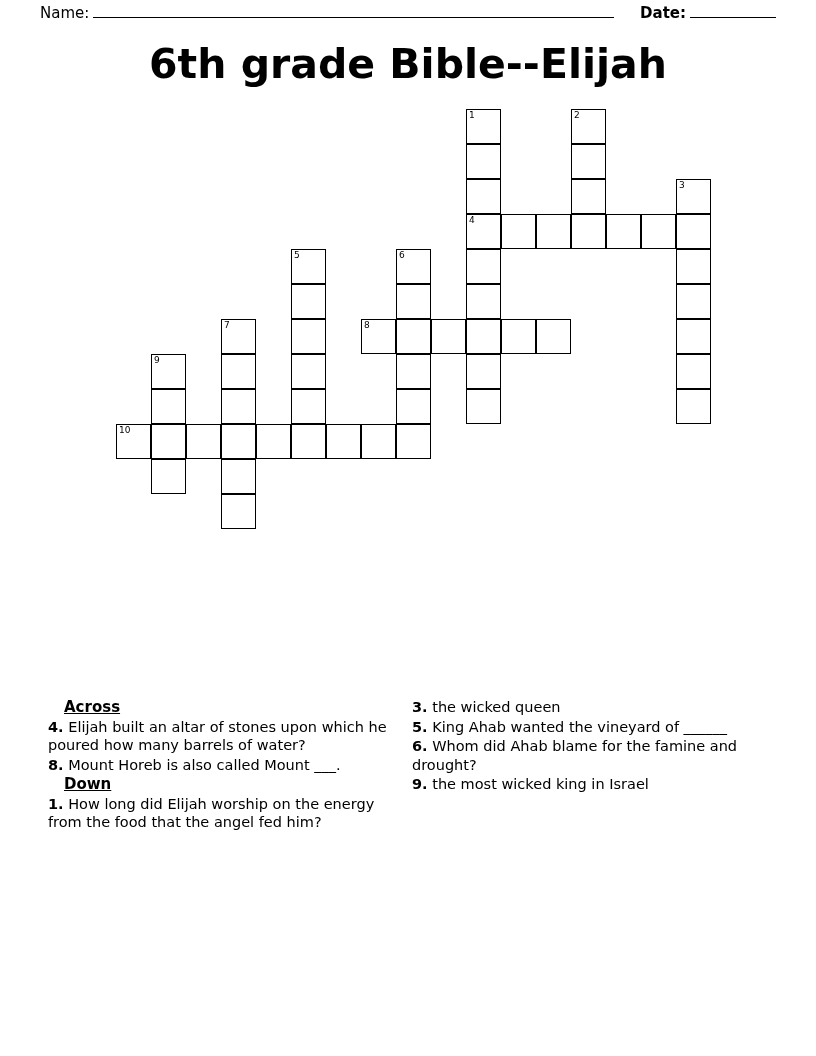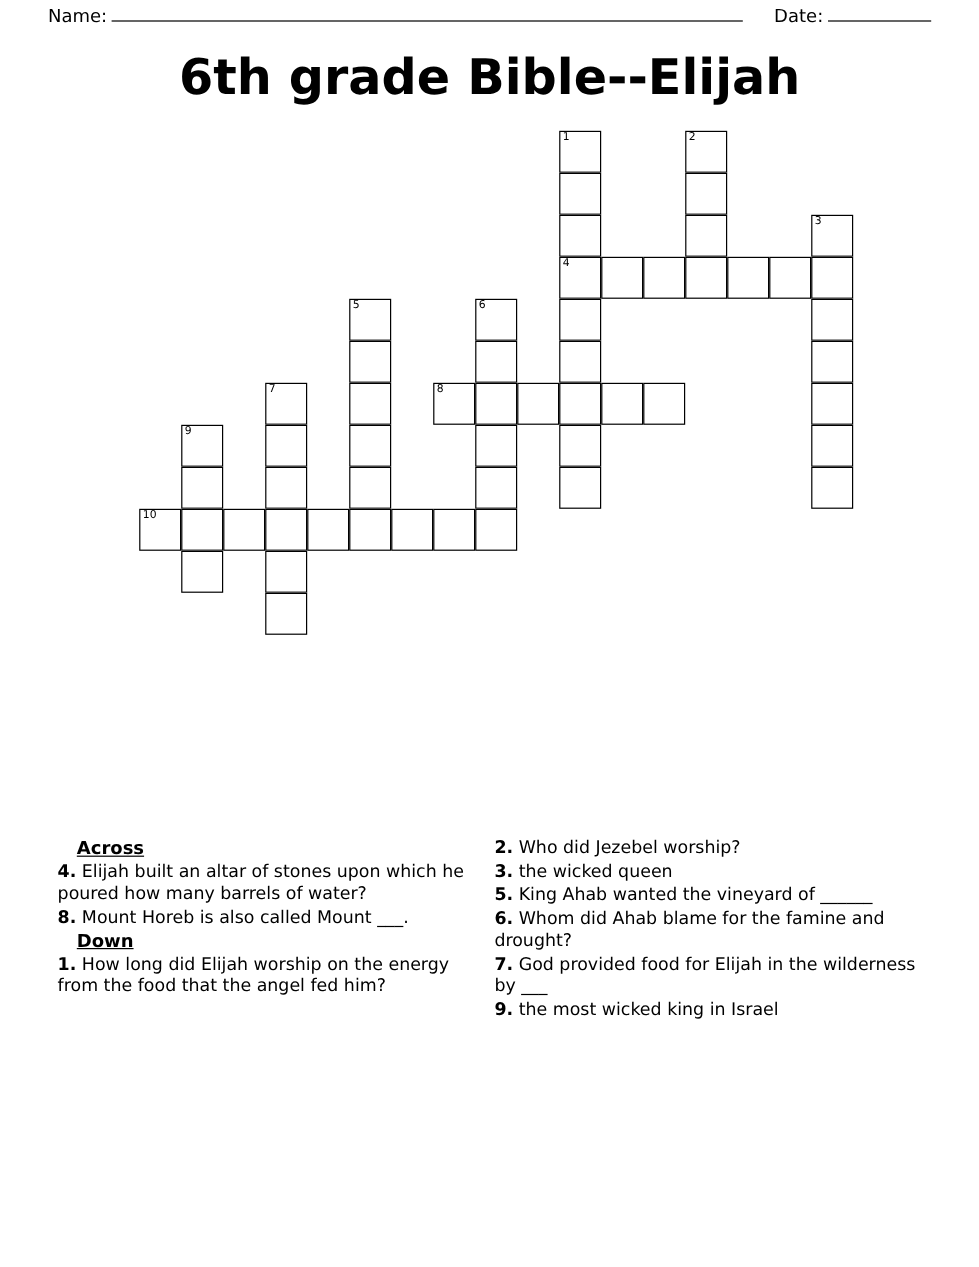--- a/index.html
+++ b/index.html
@@ -27,21 +27,21 @@
     align-items: center;
     font-size: 15px;
   }
   .name-label { white-space: nowrap; }
   .name-rule {
     flex: 1 1 auto;
     border-bottom: 1px solid #000;
     margin: 0 6px 3px 4px;
     height: 12px;
   }
-  .date-label { white-space: nowrap; margin-left: 20px; }
+  .date-label { white-space: nowrap; margin-left: 20px; font-weight: bold; }
   .date-rule {
     width: 86px;
     border-bottom: 1px solid #000;
     margin: 0 0 3px 4px;
     height: 12px;
   }
 
   
   .puzzle-title {
     position: absolute;
@@ -208,37 +208,29 @@
     </div>
     <div class="clue-heading">Down</div>
     <div class="clue">
       <span class="cnum">1.</span>
       <span>How long did Elijah worship on the energy from the food that the angel fed him?</span>
     </div>
   </div>
 
   <div class="clue-col right">
     <div class="clue">
-      <span class="cnum">2.</span>
-      <span>Who did Jezebel worship?</span>
-    </div>
-    <div class="clue">
       <span class="cnum">3.</span>
       <span>the wicked queen</span>
     </div>
     <div class="clue">
       <span class="cnum">5.</span>
       <span>King Ahab wanted the vineyard of ______</span>
     </div>
     <div class="clue">
       <span class="cnum">6.</span>
       <span>Whom did Ahab blame for the famine and drought?</span>
     </div>
     <div class="clue">
-      <span class="cnum">7.</span>
-      <span>God provided food for Elijah in the wilderness by ___</span>
-    </div>
-    <div class="clue">
       <span class="cnum">9.</span>
       <span>the most wicked king in Israel</span>
     </div>
   </div>
 </div>
 
 </body></html>

